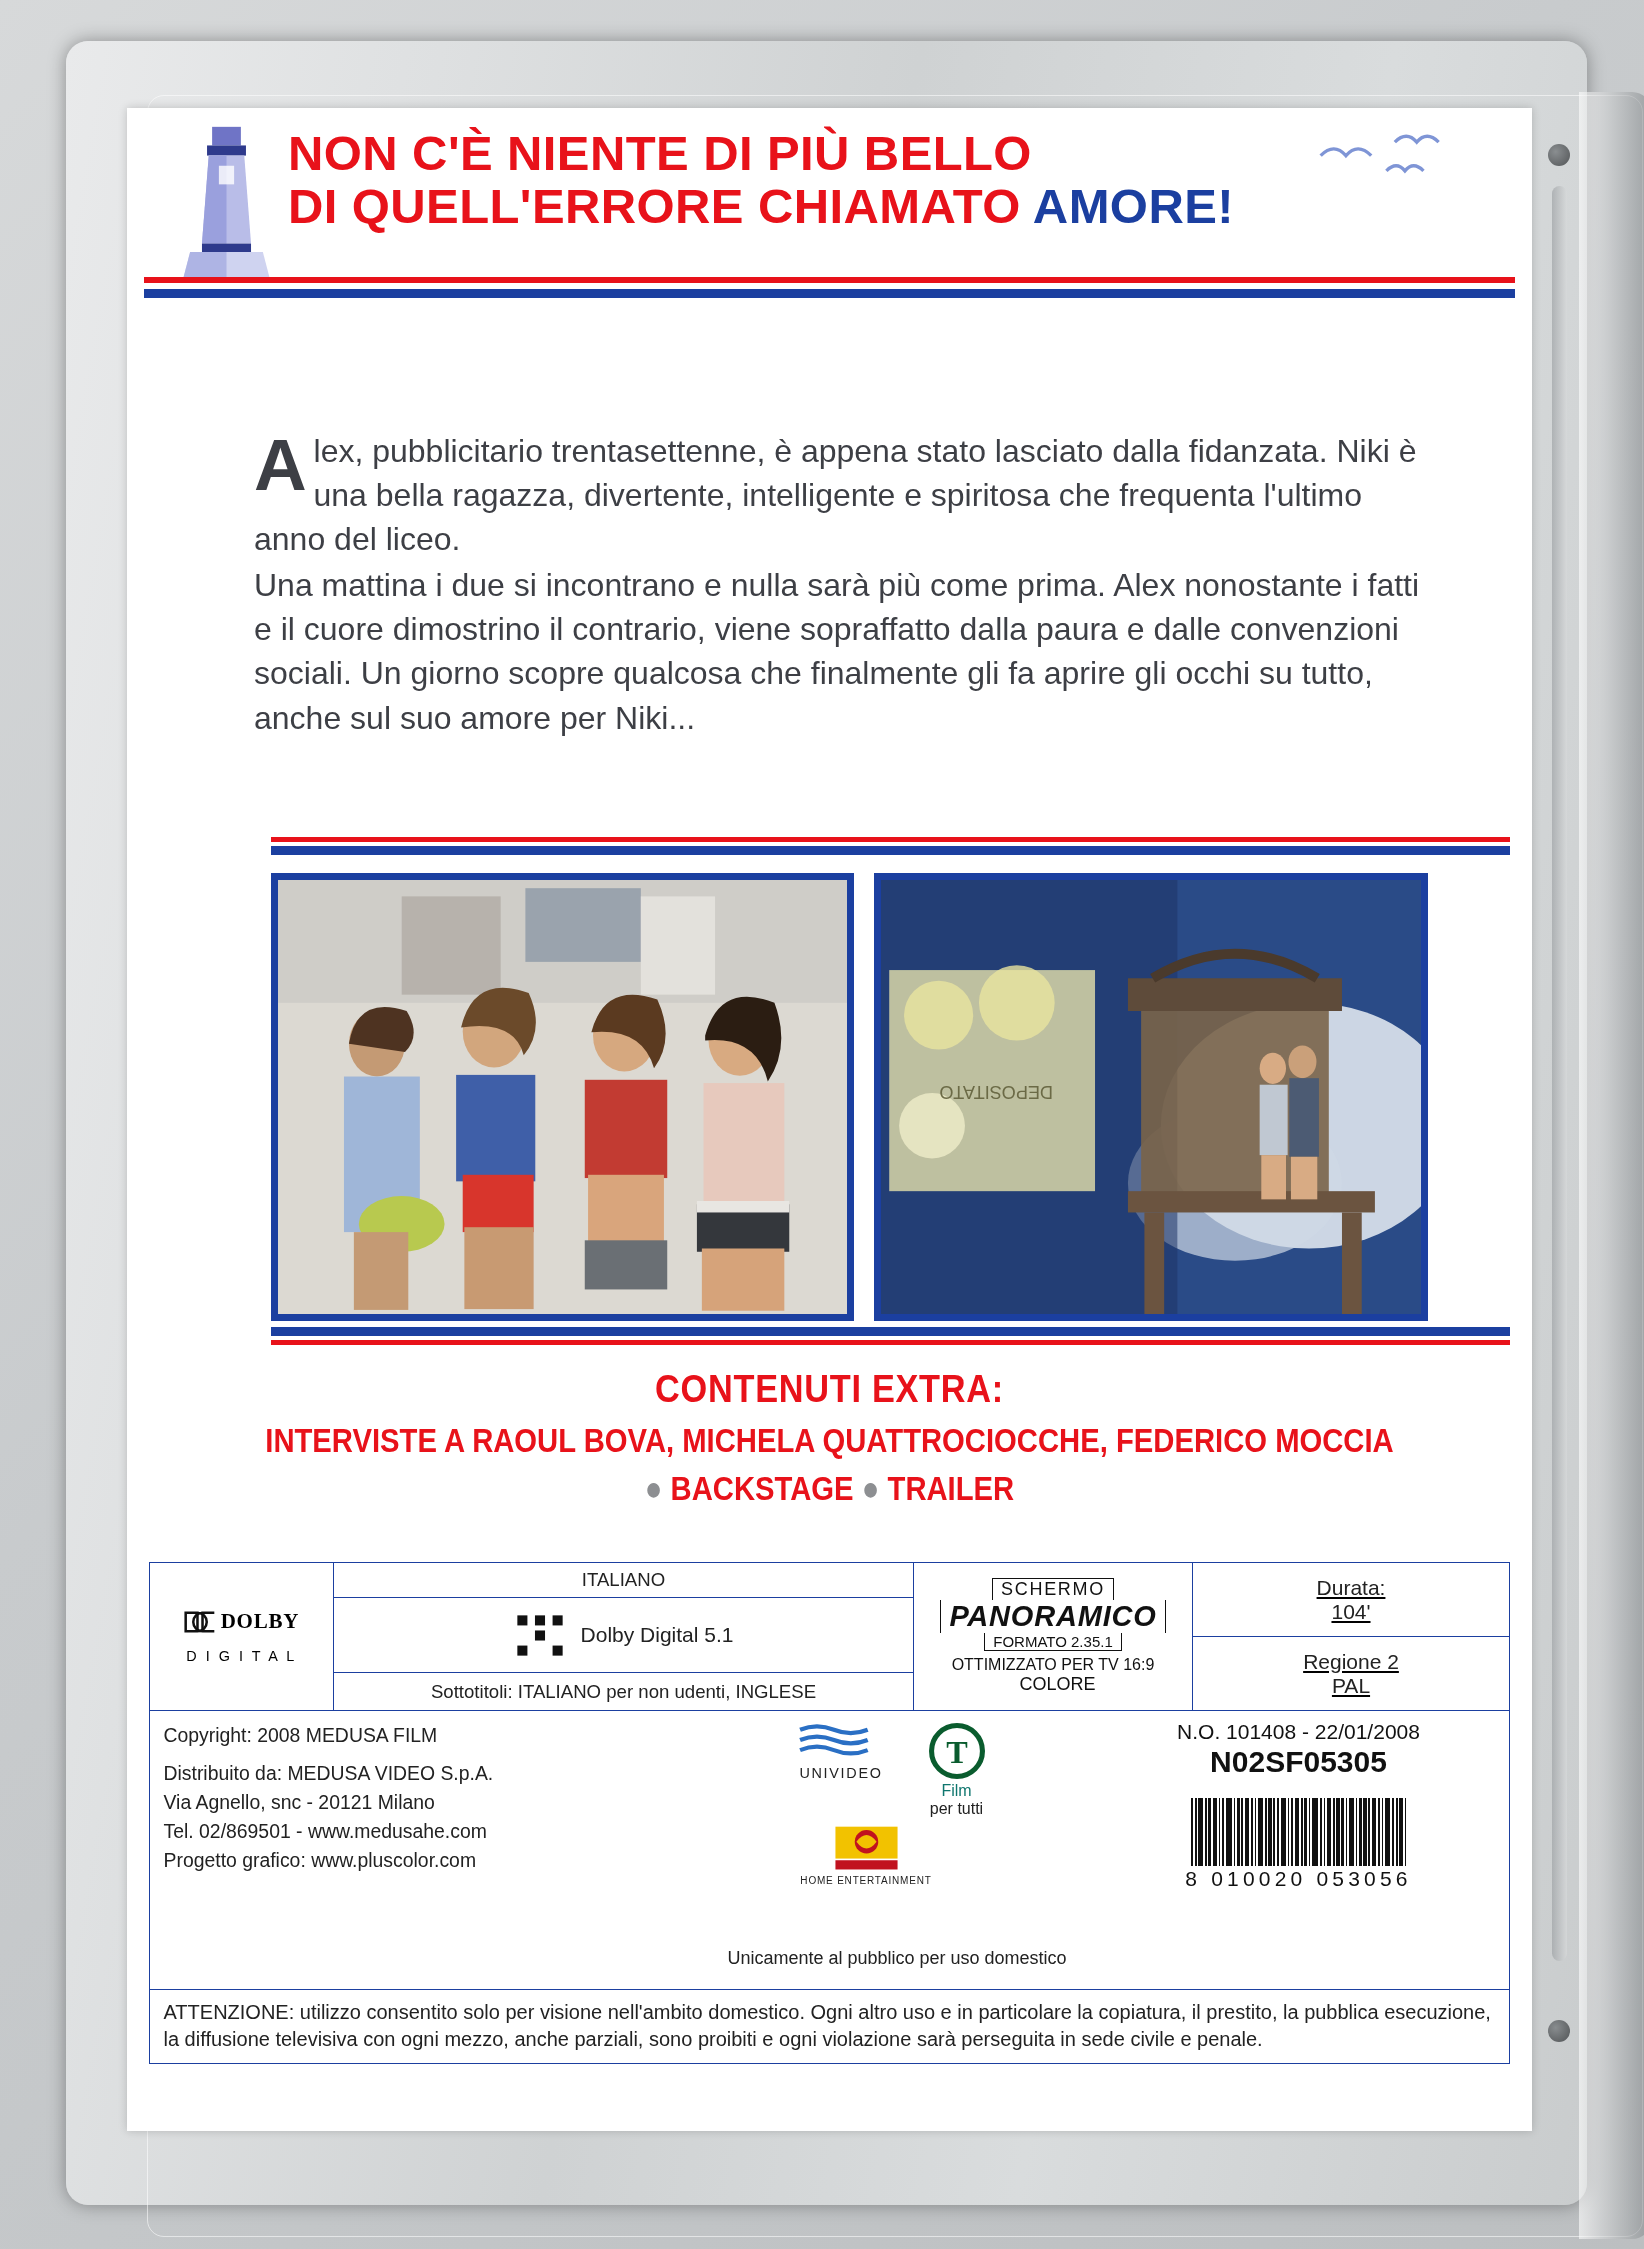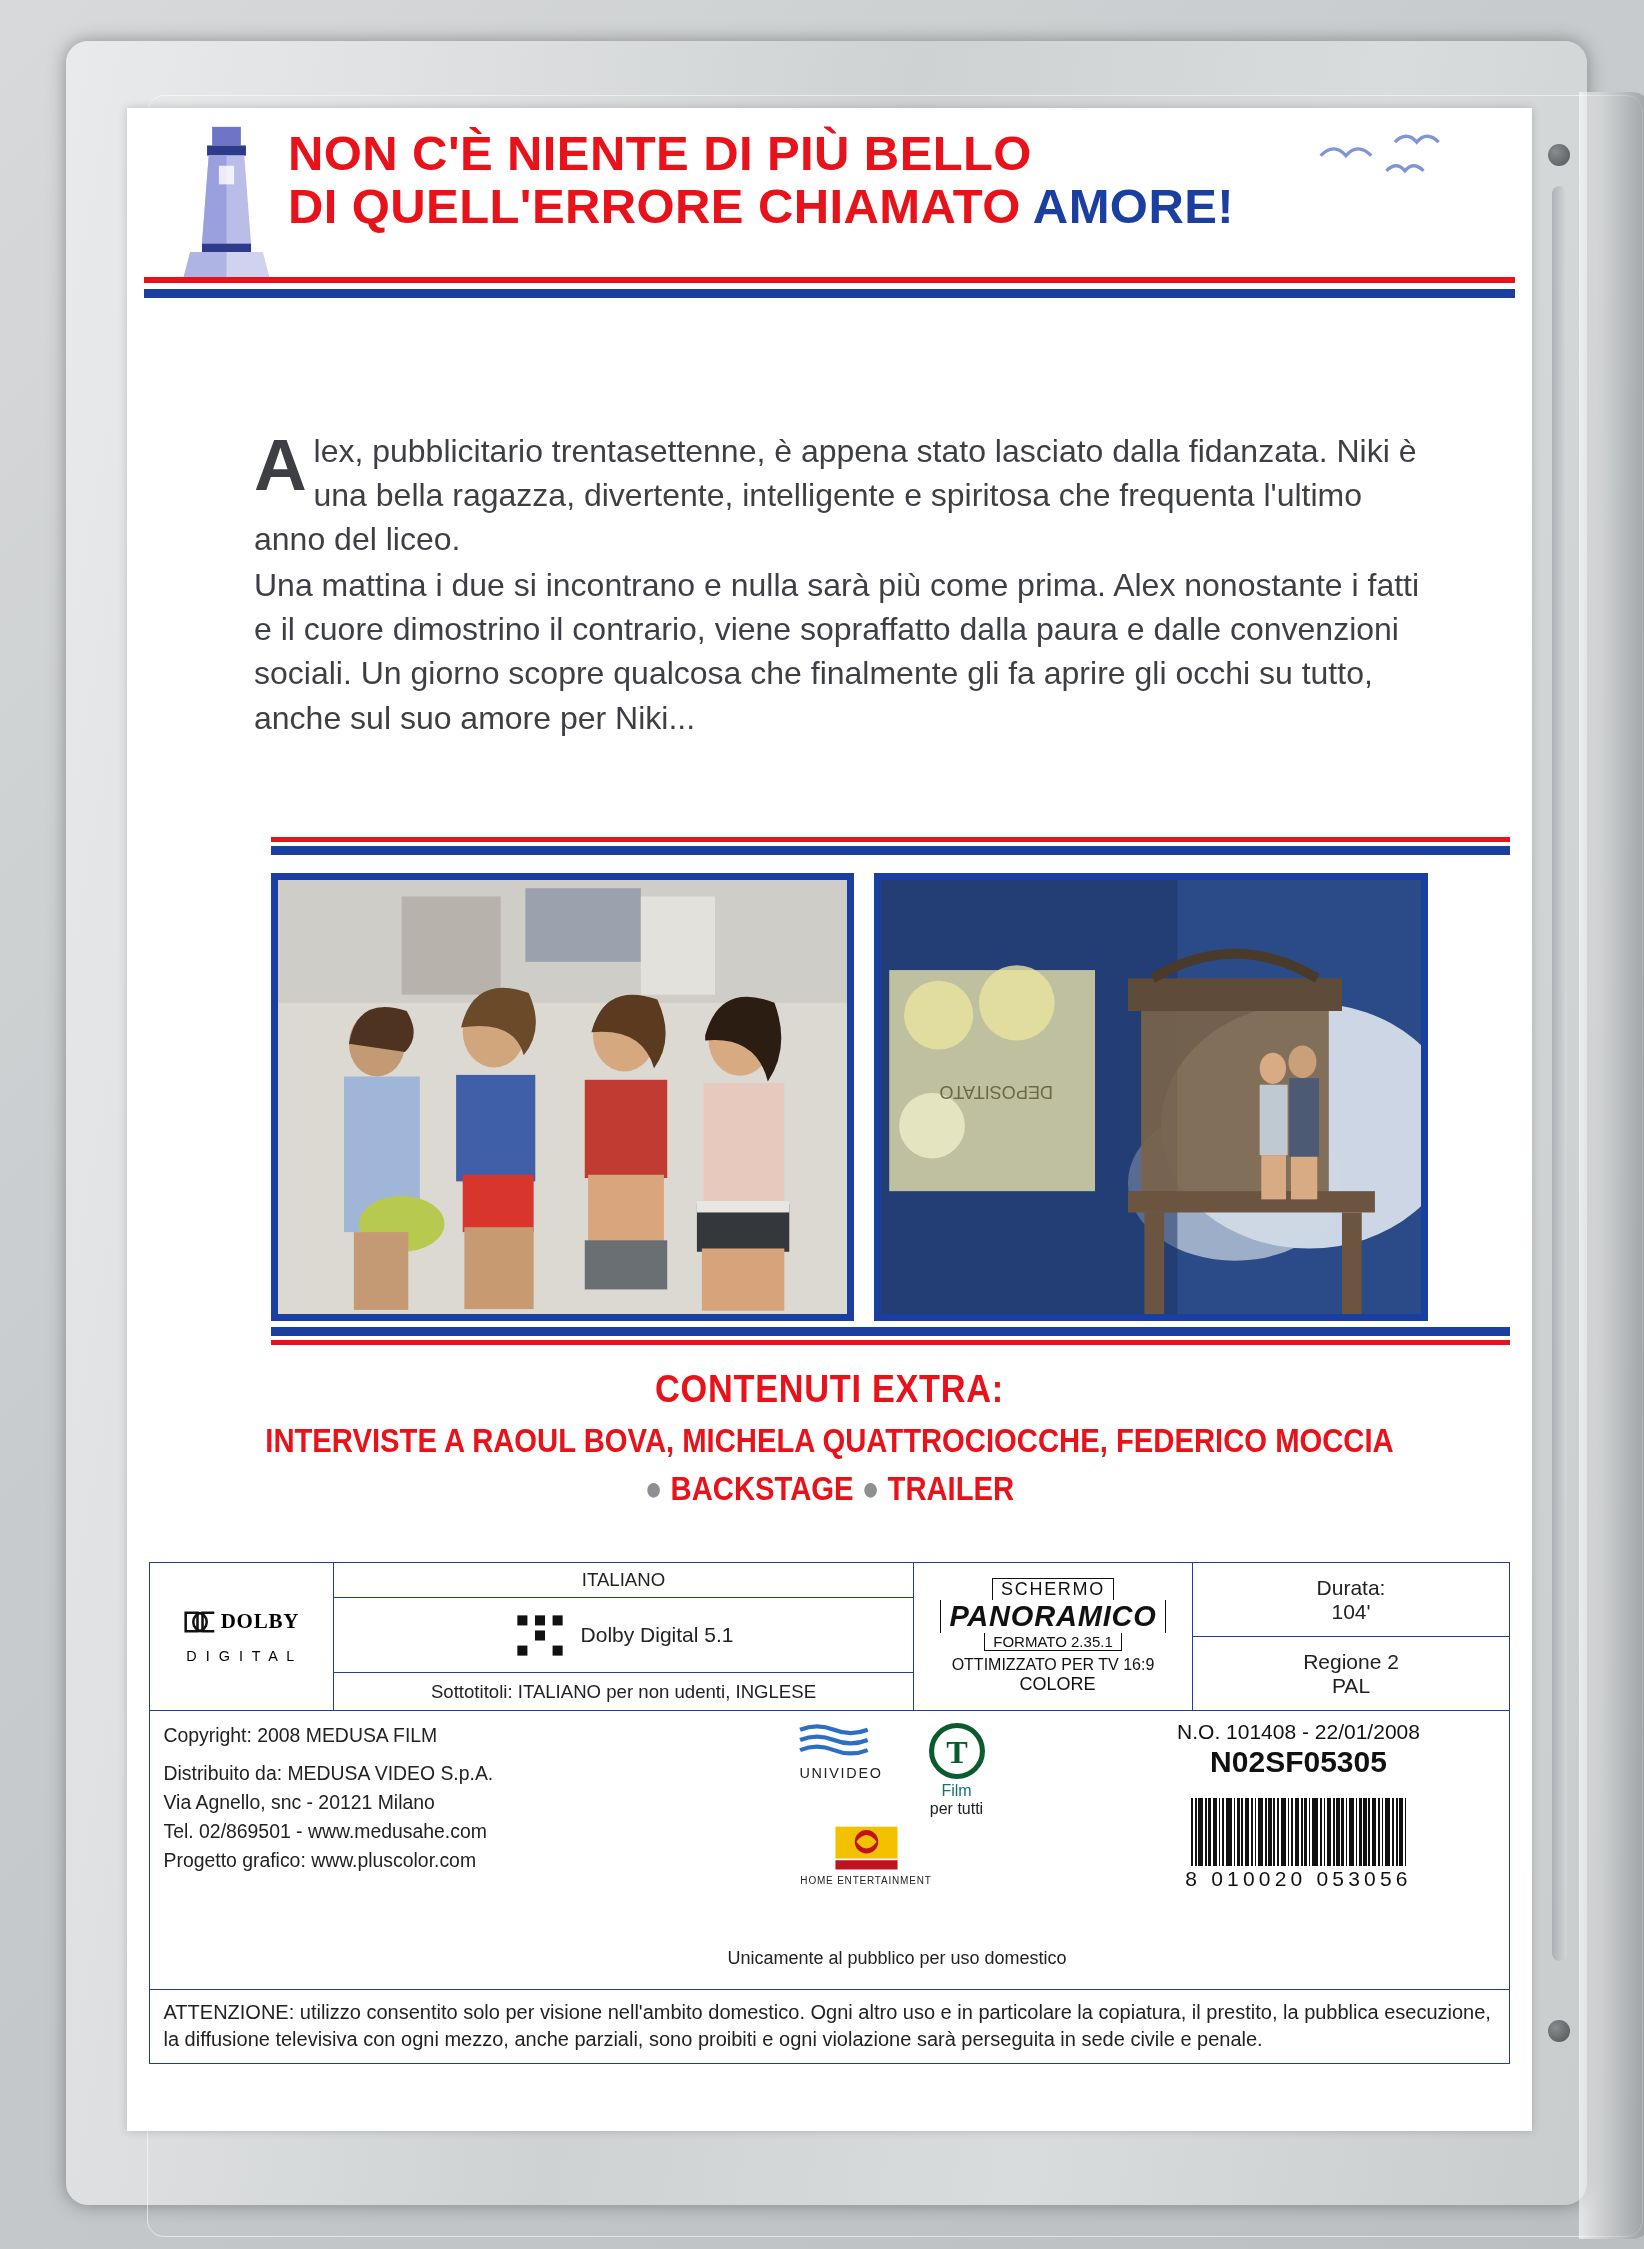--- a/index.html
+++ b/index.html
@@ -69,21 +69,21 @@
   .specs .cell:last-child{border-right:none;}
   .c-dolbylogo{width:184px;display:flex;align-items:center;justify-content:center;}
   .c-audio{width:580px;display:flex;flex-direction:column;}
   .c-audio .top{height:34px;border-bottom:0;display:flex;align-items:center;justify-content:center;
     font-size:18.6px;color:#222;}
   .c-audio .mid{flex:1;display:flex;align-items:center;justify-content:center;gap:15px;
     border-top:1.7px solid #1b3fa0;border-bottom:1.7px solid #1b3fa0;font-size:21px;color:#222;}
   .c-audio .bot{height:37px;display:flex;align-items:center;justify-content:center;
     font-size:18.6px;color:#222;}
   .c-screen{width:279px;display:flex;flex-direction:column;align-items:center;justify-content:center;gap:0;}
-  .c-right{flex:1;display:flex;flex-direction:column;}
+  .c-right{flex:1;display:flex;flex-direction:column;text-decoration:underline;}
   .c-right .r{flex:1;display:flex;flex-direction:column;align-items:center;justify-content:center;font-size:21px;color:#222;}
   .c-right .r.first{border-bottom:1.7px solid #1b3fa0;}
 
   
   .legal{position:absolute;left:22px;top:1603px;width:1361px;border:1.7px solid #1b3fa0;border-top:none;
     height:279px;box-sizing:border-box;}
   .legal .copy{position:absolute;left:13.5px;top:10px;width:541px;font-size:19.4px;color:#222;line-height:1.5;}
   .logos{position:absolute;left:583px;top:12px;width:313px;text-align:center;}
   .legal .numbers{position:absolute;right:12px;top:8.5px;width:397px;text-align:center;}
   .legal .numbers .no{font-size:21px;color:#111;}

